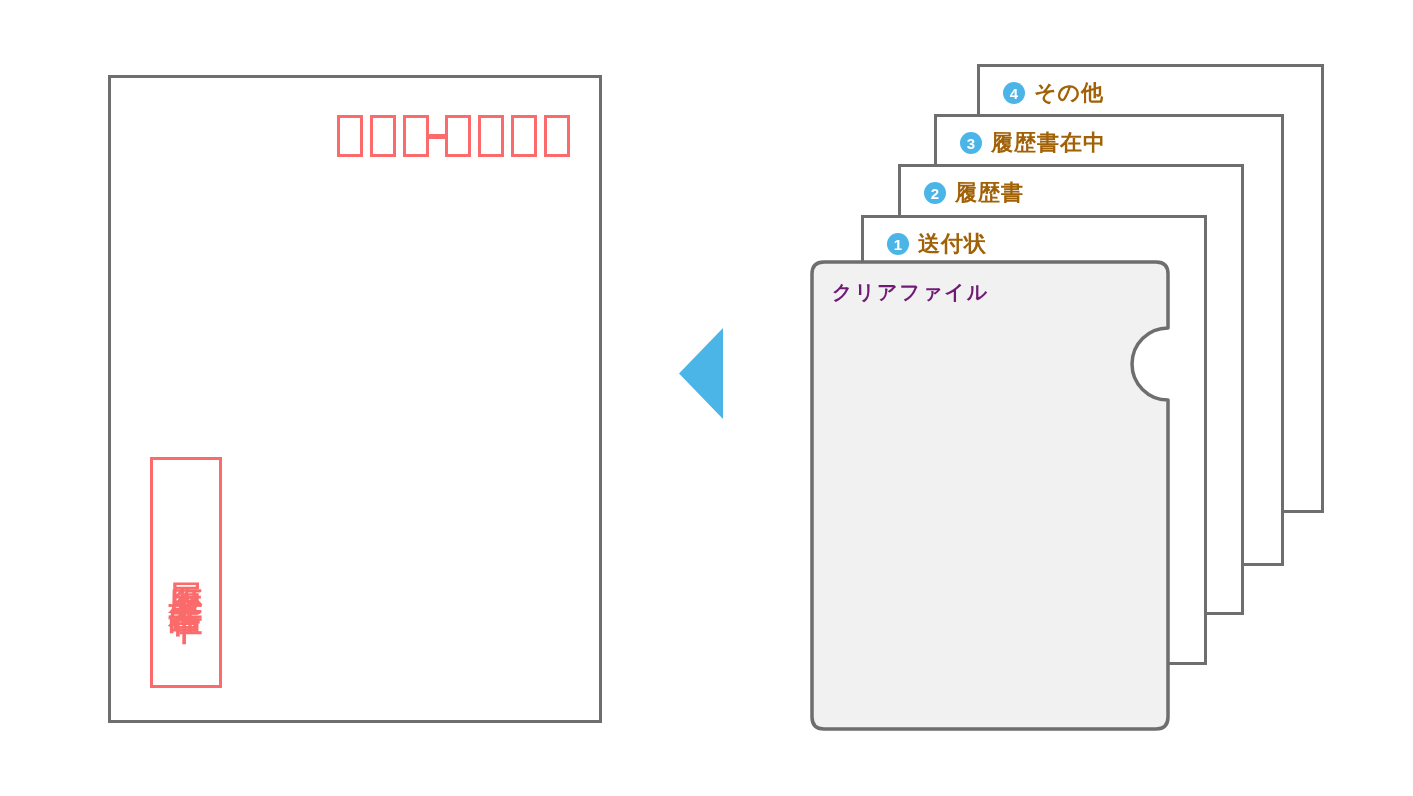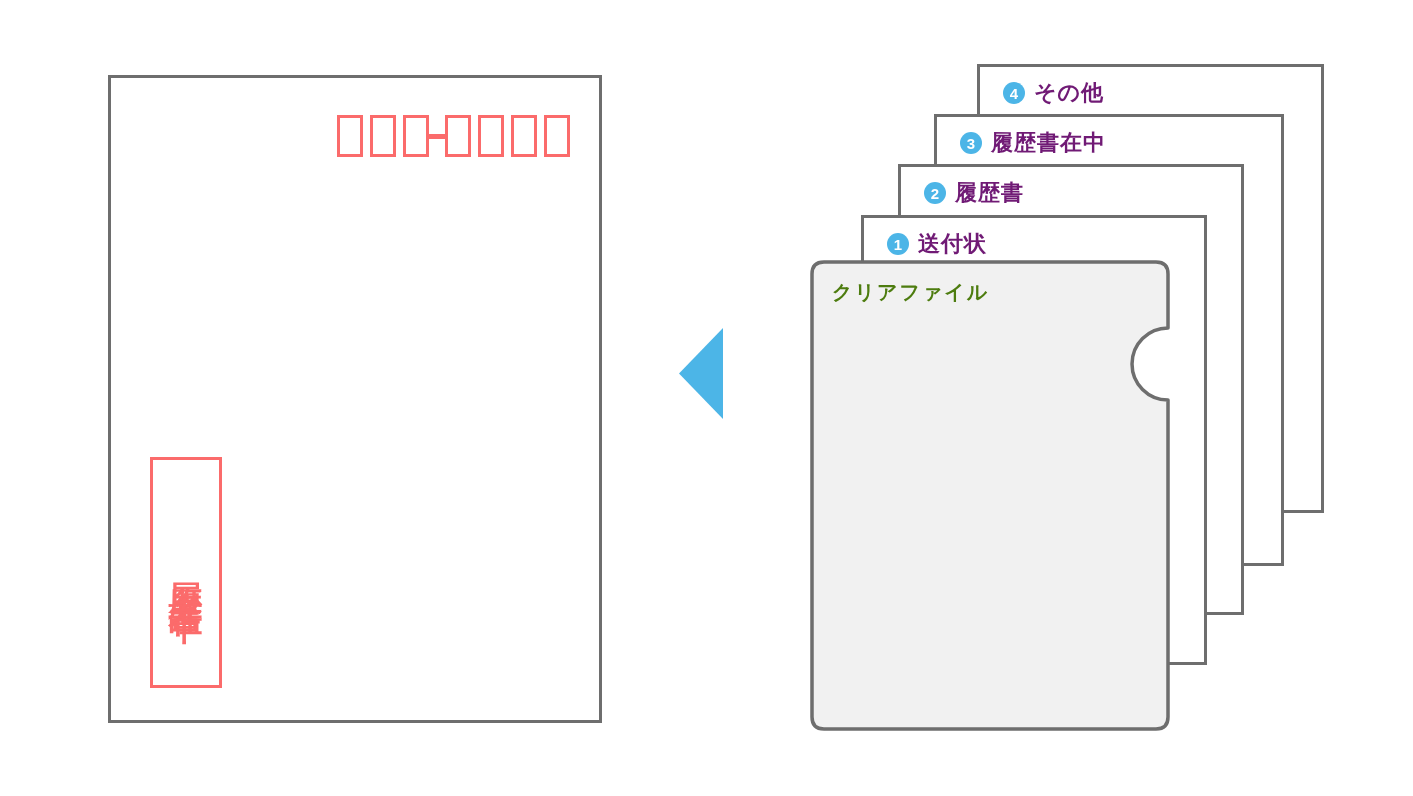--- a/index.html
+++ b/index.html
@@ -108,21 +108,21 @@
     background: #4CB5E7;
     color: #ffffff;
     font-size: 15px;
     font-weight: bold;
     display: flex;
     align-items: center;
     justify-content: center;
     line-height: 1;
   }
   .doc-title {
-    color: #701a75;
+    color: #a16207;
     font-size: 22px;
     font-weight: bold;
     letter-spacing: 1px;
     line-height: 1;
     white-space: nowrap;
   }
 
   
   .clearfile {
     position: absolute;
@@ -130,21 +130,21 @@
     top: 260px;
     width: 360px;
     height: 471px;
     z-index: 5;
   }
   .clearfile svg { display: block; }
   .cf-label {
     position: absolute;
     left: 22px;
     top: 19px;
-    color: #4d7c0f;
+    color: #701a75;
     font-size: 20px;
     font-weight: 600;
     letter-spacing: 2px;
     white-space: nowrap;
   }
 </style>
 </head>
 <body>
 
 <div class="canvas">

